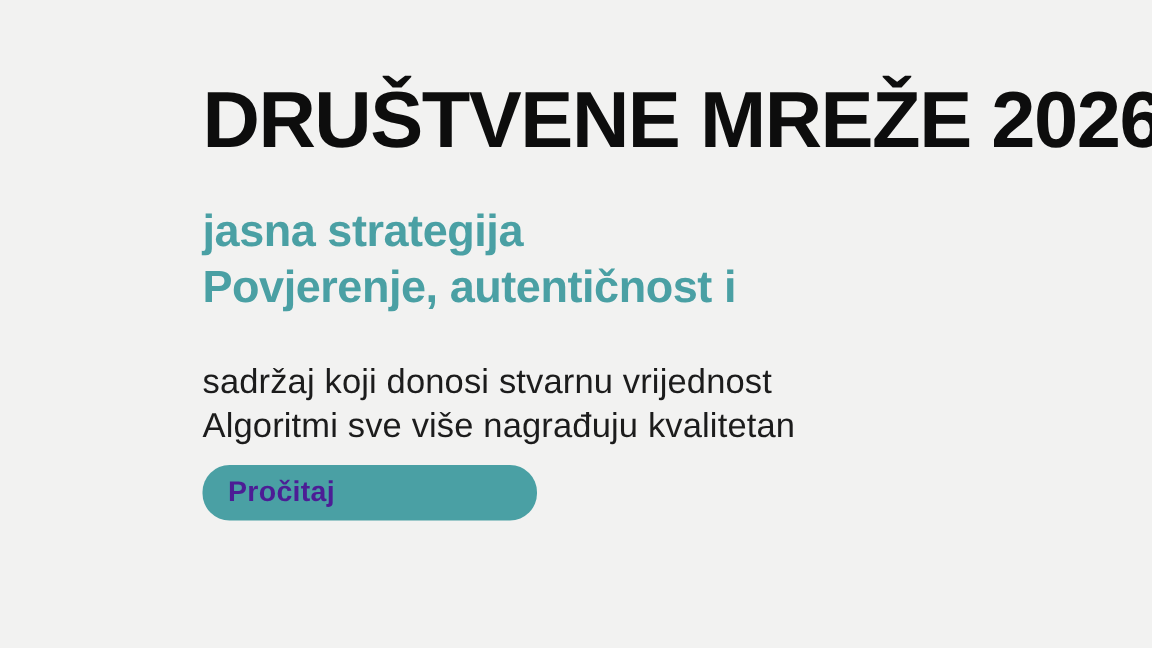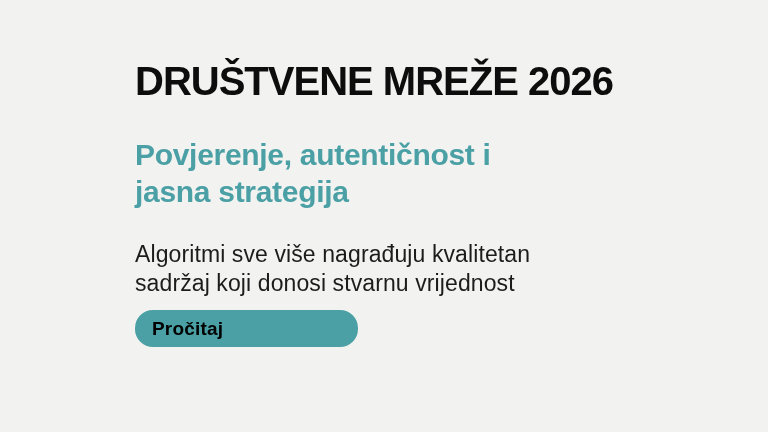--- a/index.html
+++ b/index.html
@@ -13,21 +13,21 @@
   }
   .hero {
     box-sizing: border-box;
     width: 768px;
     height: 432px;
     padding: 58px 40px 0 135px;
   }
   .hero-title {
     margin: 0;
     color: #0d0d0d;
-    font-size: 40px;
+    font-size: 53px;
     line-height: 46px;
     font-weight: 800;
     letter-spacing: -1px;
     white-space: nowrap;
   }
   .hero-subtitle {
     margin-top: 32px;
     color: var(--accent, #4aa0a4);
     font-size: 30px;
     line-height: 37px;
@@ -50,38 +50,38 @@
     border-radius: 18px;
     background: var(--accent, #4aa0a4);
     display: flex;
     align-items: center;
     justify-content: flex-start;
     padding: 0 0 0 17px;
     cursor: pointer;
     font-family: "Liberation Sans", sans-serif;
   }
   .cta-label {
-    color: #000000;
+    color: #4c1d95;
     font-size: 19px;
     font-weight: 700;
     letter-spacing: 0.2px;
   }
 </style>
 </head>
 <body style="background: rgb(242, 242, 241);">
 
 <div class="hero">
   <h1 class="hero-title">DRUŠTVENE MREŽE 2026</h1>
 
   <div class="hero-subtitle">
+    <div>jasna strategija</div>
     <div>Povjerenje, autentičnost i</div>
-    <div>jasna strategija</div>
   </div>
 
   <div class="hero-body">
+    <div>sadržaj koji donosi stvarnu vrijednost</div>
     <div>Algoritmi sve više nagrađuju kvalitetan</div>
-    <div>sadržaj koji donosi stvarnu vrijednost</div>
   </div>
 
   <button class="cta-button">
     <span class="cta-label">Pročitaj</span>
   </button>
 </div>
 
 </body></html>

